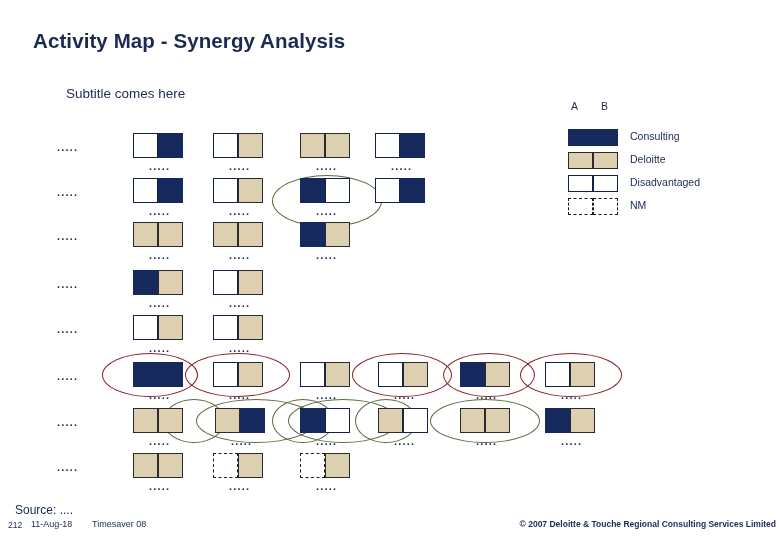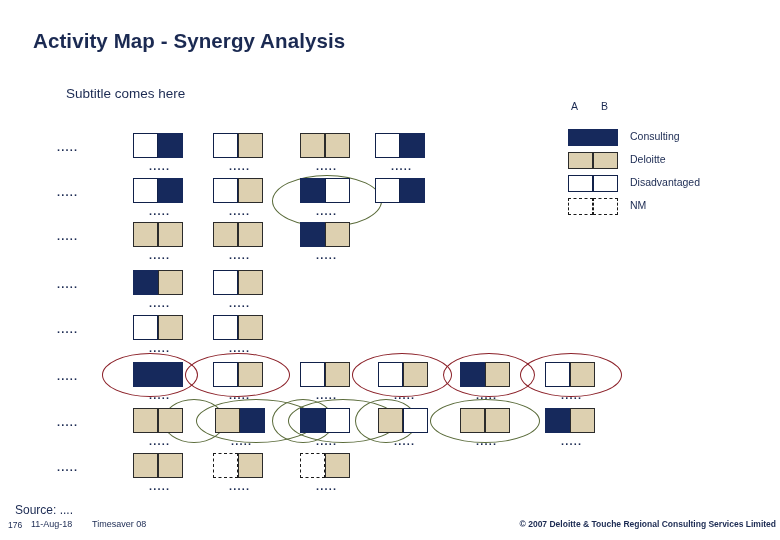--- a/index.html
+++ b/index.html
@@ -415,18 +415,18 @@
       </div>
       <div class="cell-label" style="left: 229px; top: 480px;">.....</div>
       <div class="cell" style="left: 300px; top: 453px;">
         <div class="half l sw-nm"></div>
         <div class="half r sw-avg"></div>
       </div>
       <div class="cell-label" style="left: 316px; top: 480px;">.....</div>
     </div>
 
   <div id="source">Source: ....</div>
-  <div id="foot-page">176</div>
+  <div id="foot-page">212</div>
   <div id="foot-date">11-Aug-18</div>
   <div id="foot-doc">Timesaver 08</div>
   <div id="foot-copy">© 2007 Deloitte &amp; Touche Regional Consulting Services Limited</div>
 
 </div>
 
 </body></html>

